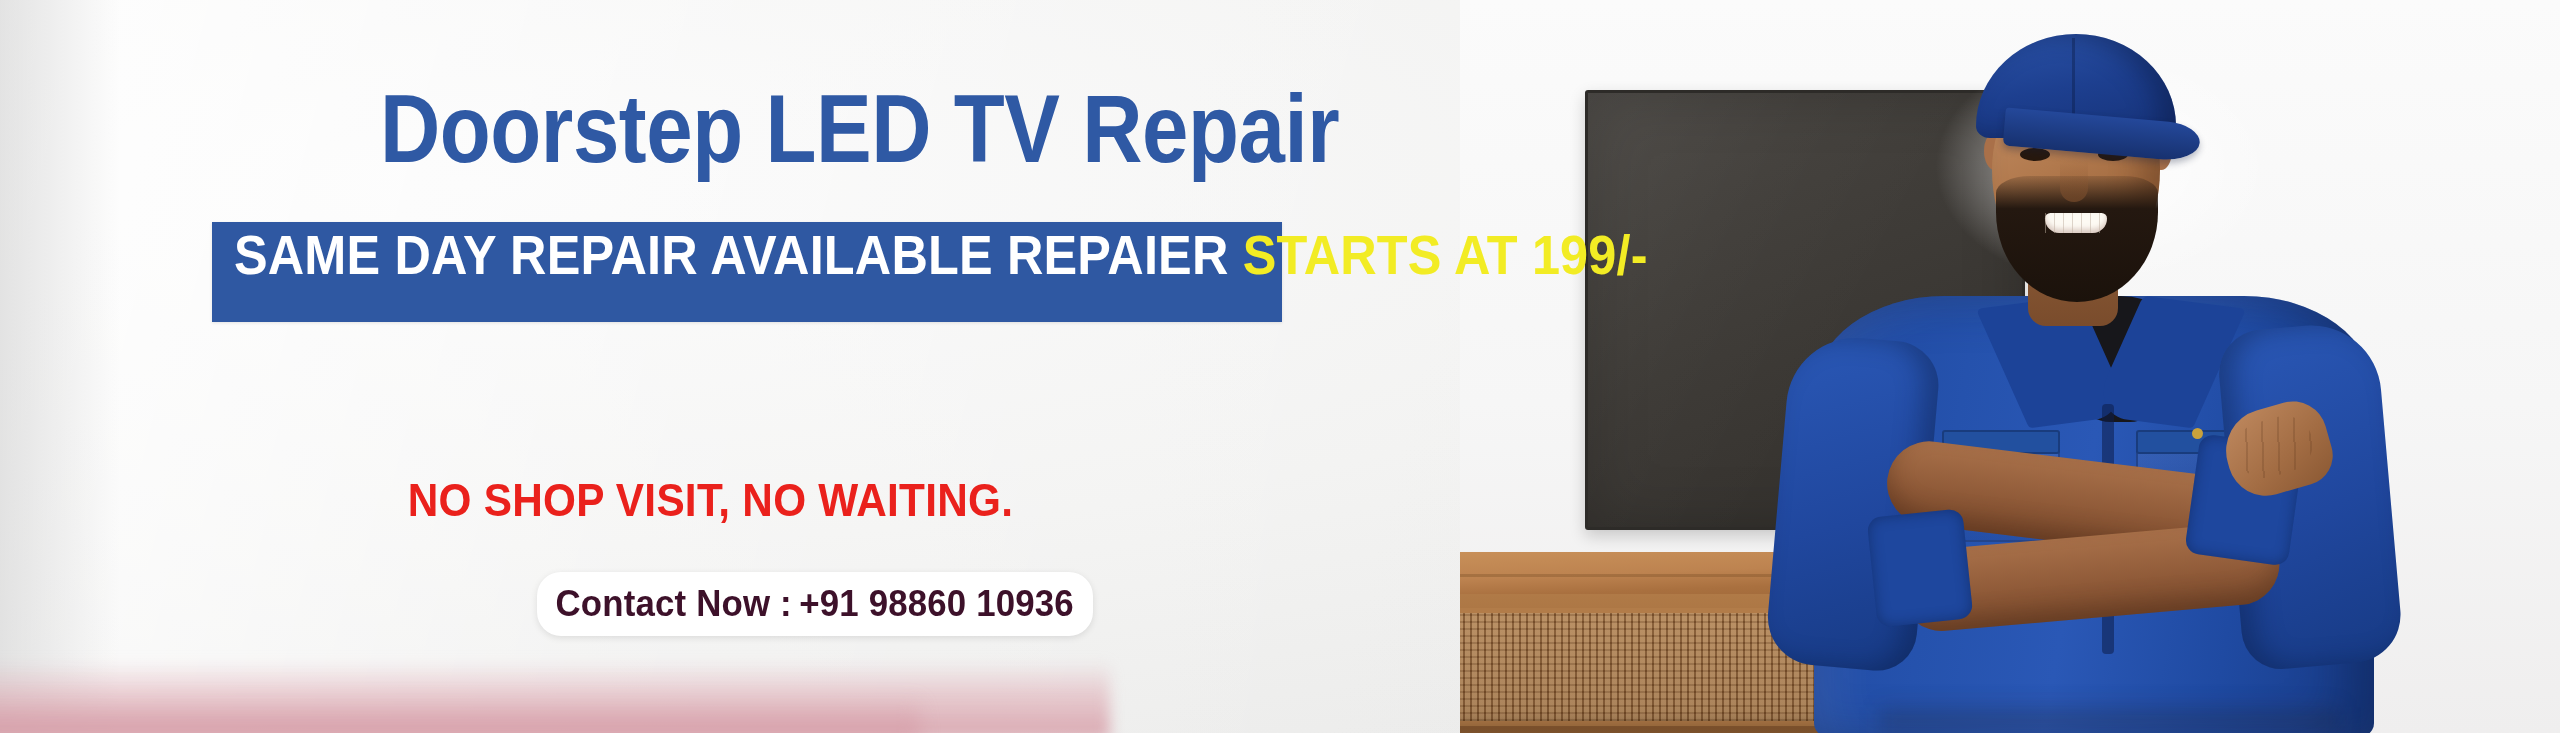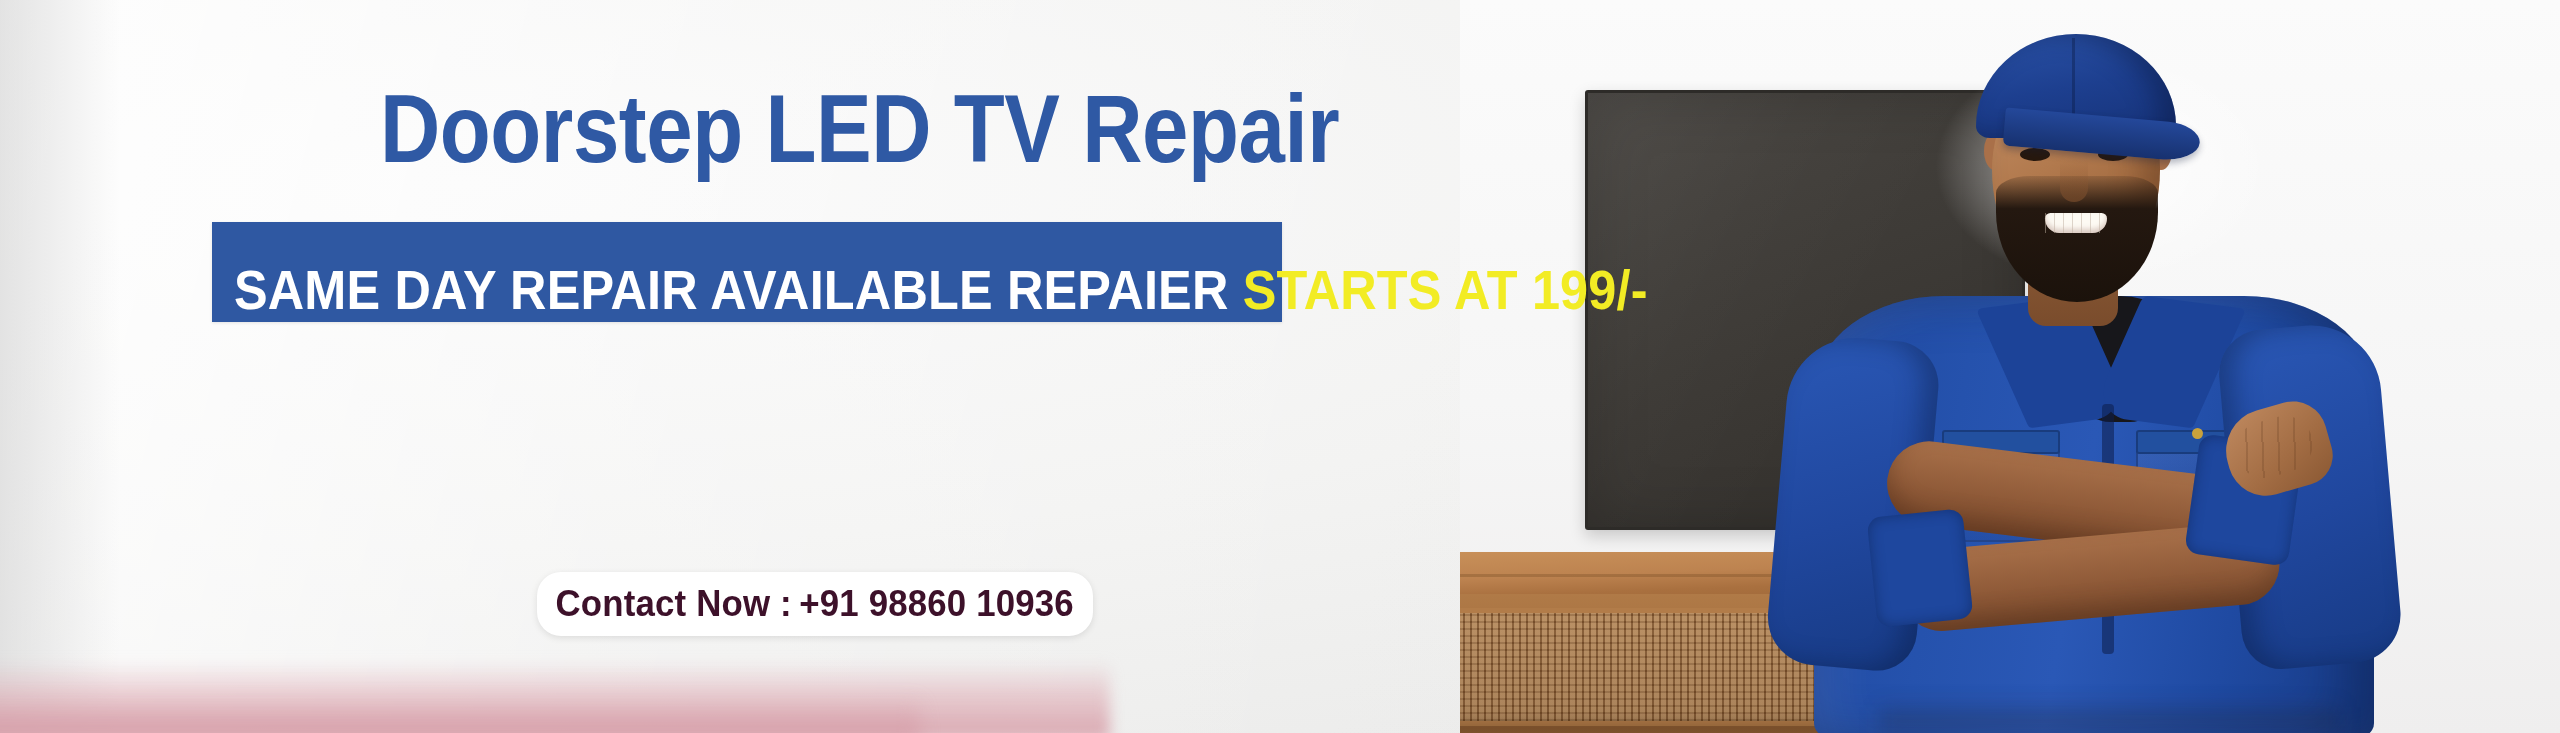--- a/index.html
+++ b/index.html
@@ -81,21 +81,21 @@
   }
 
   .hl-bar {
     position: absolute;
     left: 212px;
     top: 222px;
     width: 1070px;
     height: 100px;
     background: #2f58a2;
     display: flex;
-    align-items: flex-end;
+    align-items: flex-start;
     padding-left: 22px;
     box-shadow: 0 1px 3px rgba(0,0,0,0.10);
   }
   .hl-bar-text {
     font-family: "Liberation Sans Narrow", "Liberation Sans", sans-serif;
     font-weight: 700;
     font-size: 56px;
     letter-spacing: 0.2px;
     color: #ffffff;
     white-space: nowrap;
@@ -570,19 +570,22 @@
 
   <div class="copy">
 
     <div class="headline">Doorstep LED TV Repair</div>
 
     <div class="hl-bar">
       <div class="hl-bar-text"><span>SAME DAY REPAIR AVAILABLE REPAIER </span><span class="accent">STARTS AT 199/-</span></div>
     </div>
 
 
+    <div class="tagline">
+      <span>NO SHOP VISIT, NO WAITING.</span>
+    </div>
 
     <div class="contact-pill">
       <div class="contact-text"><span>Contact Now :</span><span class="num">+91 98860 10936</span></div>
     </div>
 
   </div>
 </div>
 
 </body></html>

